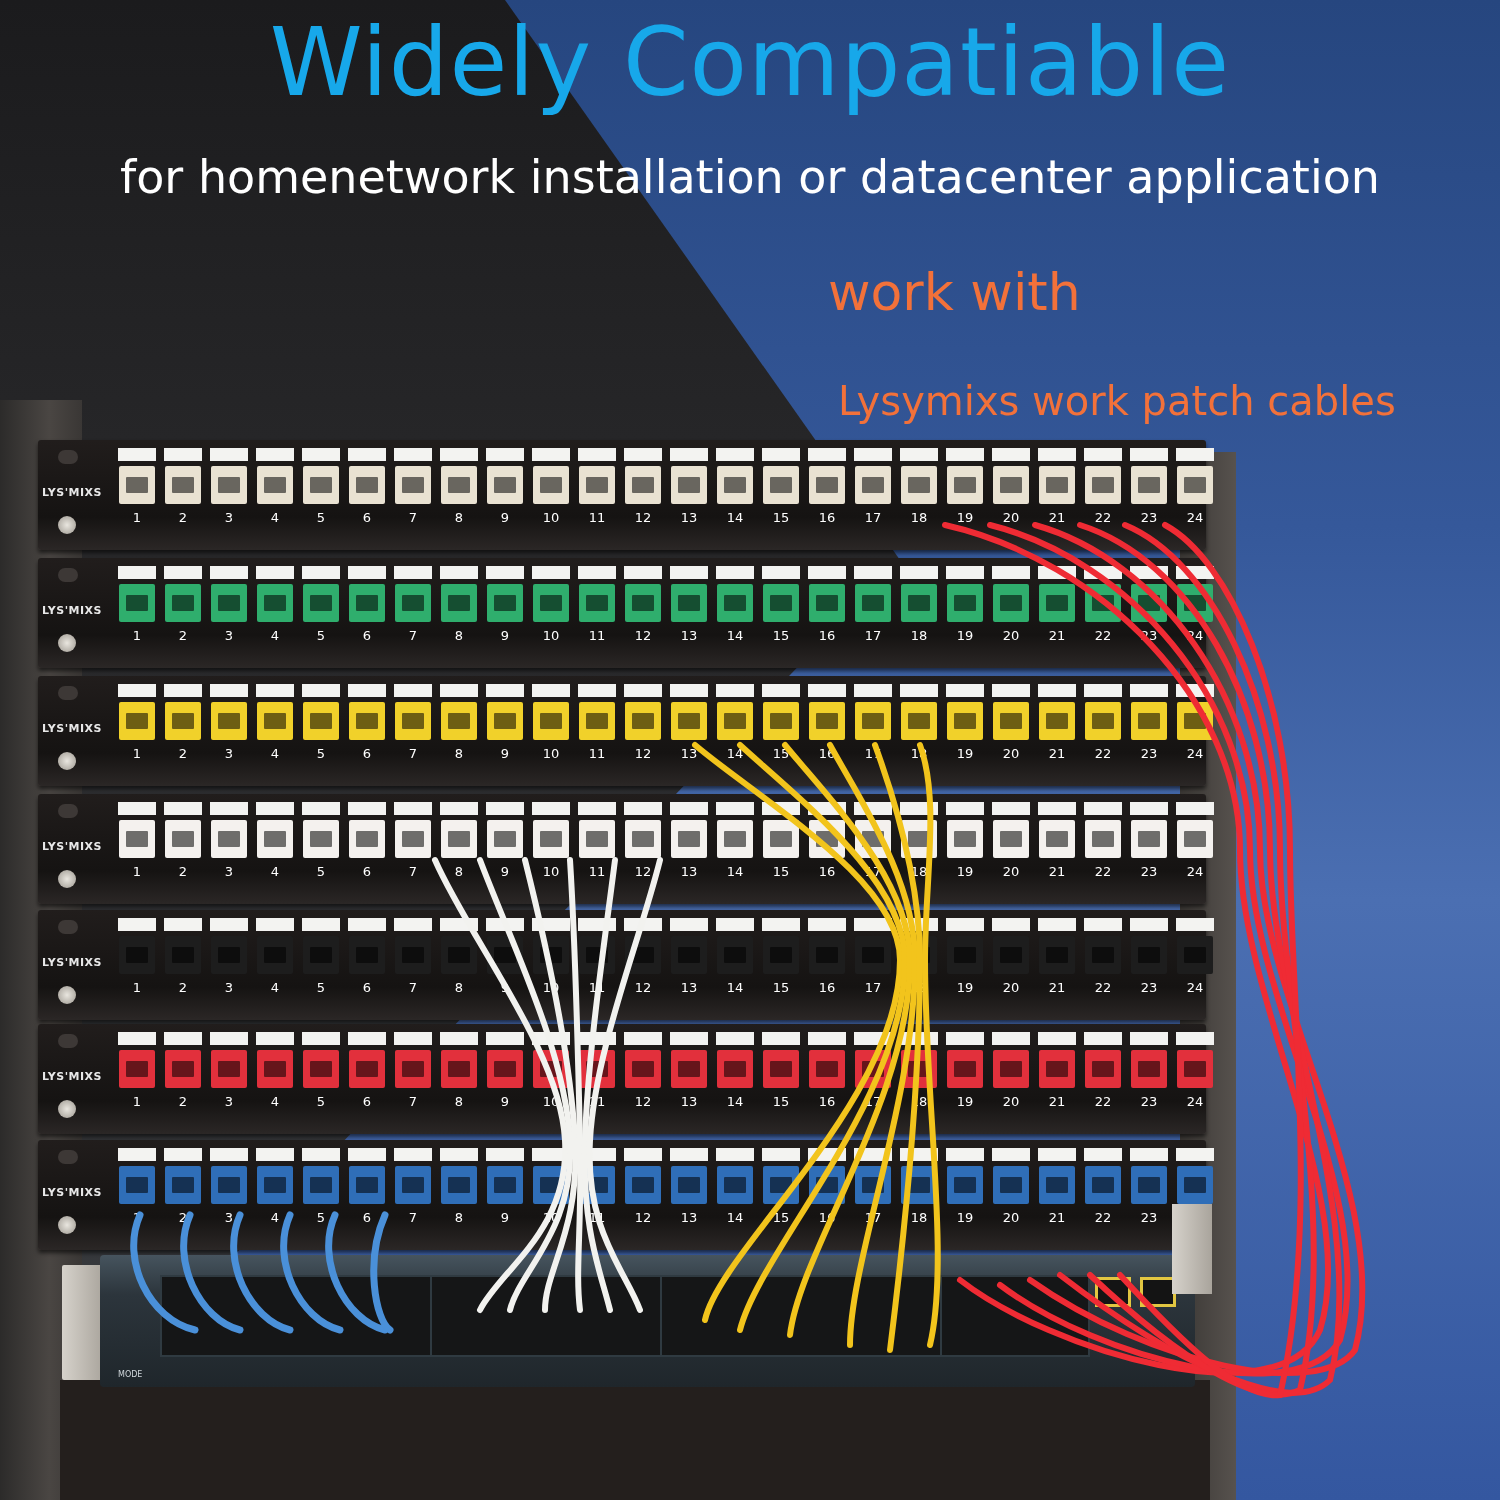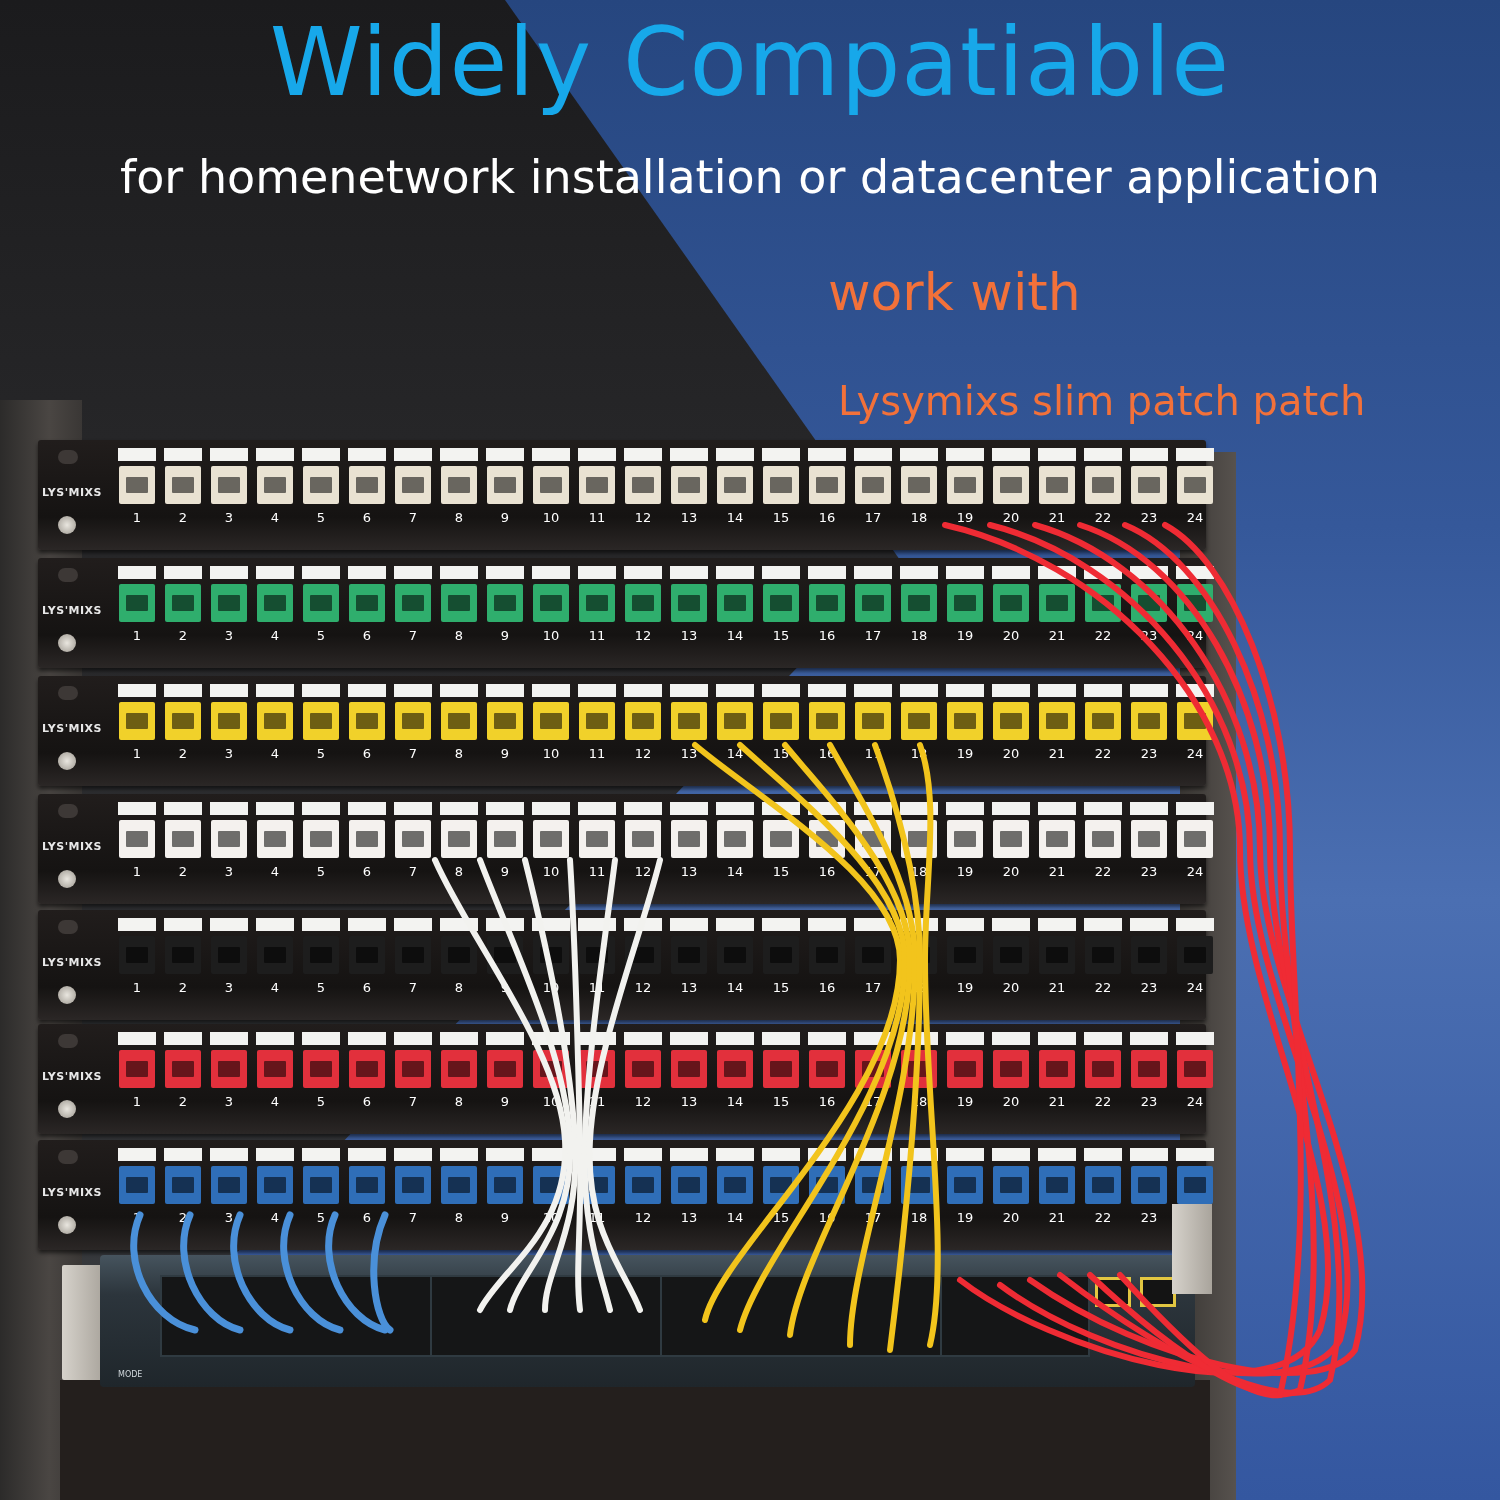--- a/index.html
+++ b/index.html
@@ -40,21 +40,21 @@
 </style>
 </head>
 <body>
 
 <div class="bg-blue"></div>
 <div class="bg-dark"></div>
 
 <div class="headline">Widely Compatiable</div>
 <div class="subline">for homenetwork installation or datacenter application</div>
 <div class="work">work with</div>
-<div class="lys">Lysymixs slim patch patch</div>
+<div class="lys">Lysymixs work patch cables</div>
 
 <div class="rack-post-l"></div>
 <div class="rack-post-r"></div>
 <div class="rack-base"></div>
 
 <div id="panels">
     <div class="panel" style="top: 440px;">
       <div class="hole"></div>
       <div class="brand">LYS'MIXS</div>
       <div class="screw"></div>

